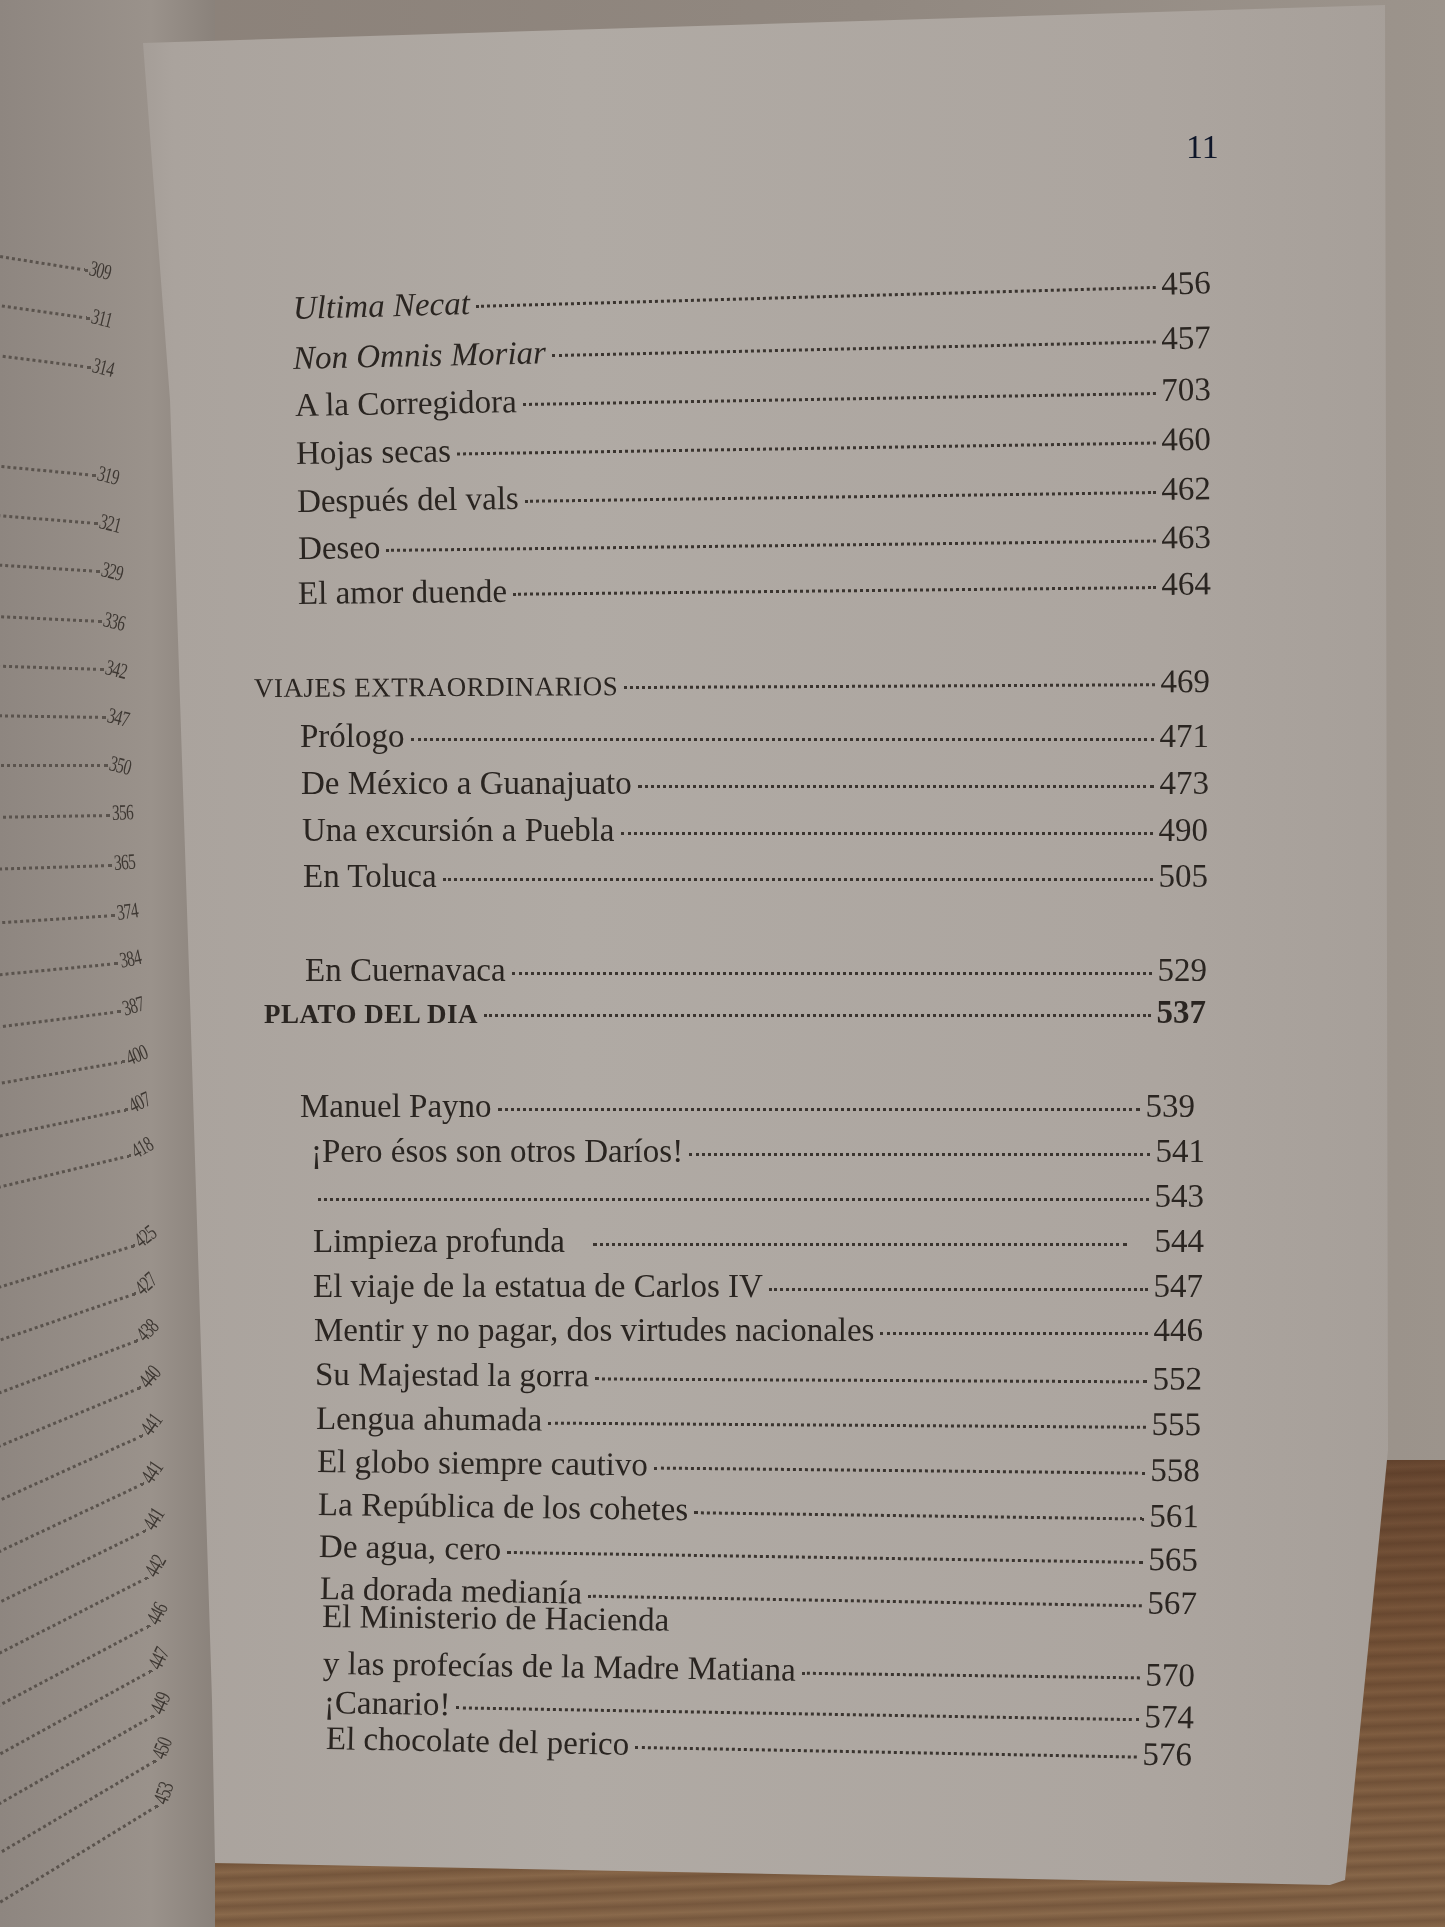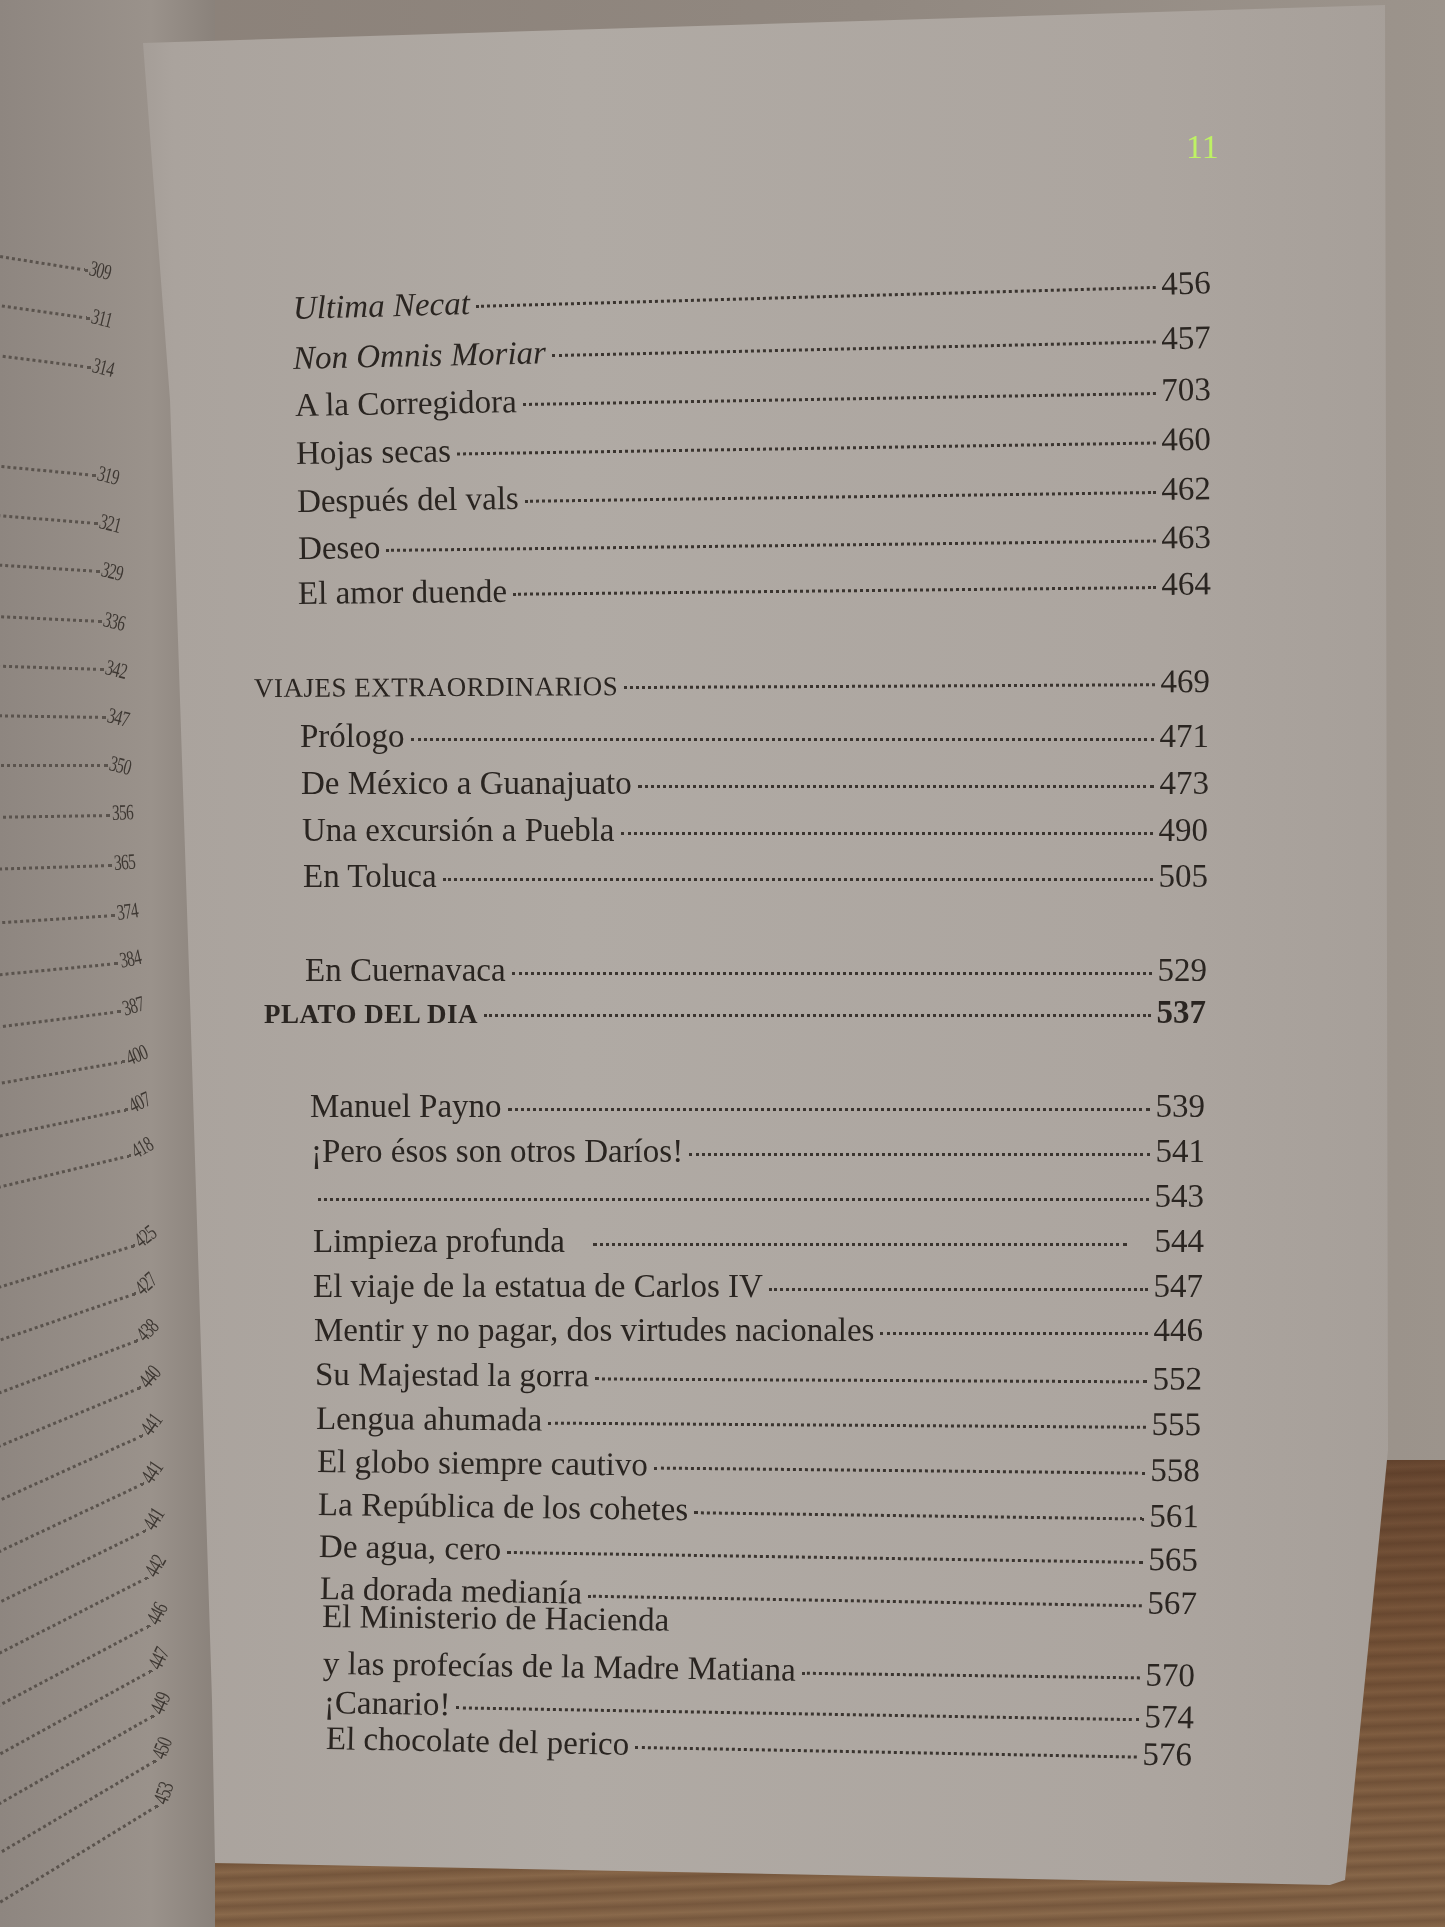--- a/index.html
+++ b/index.html
@@ -31,21 +31,21 @@
     position: absolute; height: 0; border-top: 3px dotted #5a534d;
     transform-origin: right center;
   }
   
   .right-page {
     position: absolute; left: 0; top: 0; width: 1445px; height: 1927px;
     clip-path: polygon(143px 43px, 1385px 5px, 1388px 1450px, 1345px 1880px, 1330px 1885px, 215px 1863px, 212px 1700px, 190px 1000px, 170px 400px);
     background: linear-gradient(90deg, #8d857f 0%, #aaa39d 12%, #b0aaa4 40%, #aca59f 80%, #a59e98 100%);
   }
   .page-number {
-    position: absolute; left: 1186px; top: 128px; font-size: 34px; color: #bef264;
+    position: absolute; left: 1186px; top: 128px; font-size: 34px; color: #0f172a;
   }
   .toc { position: absolute; left: 0; top: 0; width: 1445px; height: 1927px; }
   .row {
     position: absolute; display: flex; align-items: baseline; color: #2a2521;
     font-size: 33px; white-space: nowrap;
   }
   .row .label { flex: 0 0 auto; }
   .row .label.italic { font-style: italic; }
   .row .label.caps { font-size: 27px; letter-spacing: 0.5px; }
   .row .leader {
@@ -196,21 +196,21 @@
     <span class="label">En Cuernavaca</span>
     <span class="leader"></span>
     <span class="pg">529</span>
   </div>
 
   <div class="row" style="left:264px; top:994px; width:942px;font-weight:bold;">
     <span class="label caps">PLATO DEL DIA</span>
     <span class="leader"></span>
     <span class="pg">537</span>
   </div>
-  <div class="row" style="left:310px; top:1088px; width:895px;">
+  <div class="row" style="left:300px; top:1088px; width:895px;">
     <span class="label">Manuel Payno</span>
     <span class="leader"></span>
     <span class="pg">539</span>
   </div>
   <div class="row" style="left:311px; top:1133px; width:894px;">
     <span class="label">¡Pero ésos son otros Daríos!</span>
     <span class="leader"></span>
     <span class="pg">541</span>
   </div>
   <div class="row" style="left:312px; top:1178px; width:892px;">

